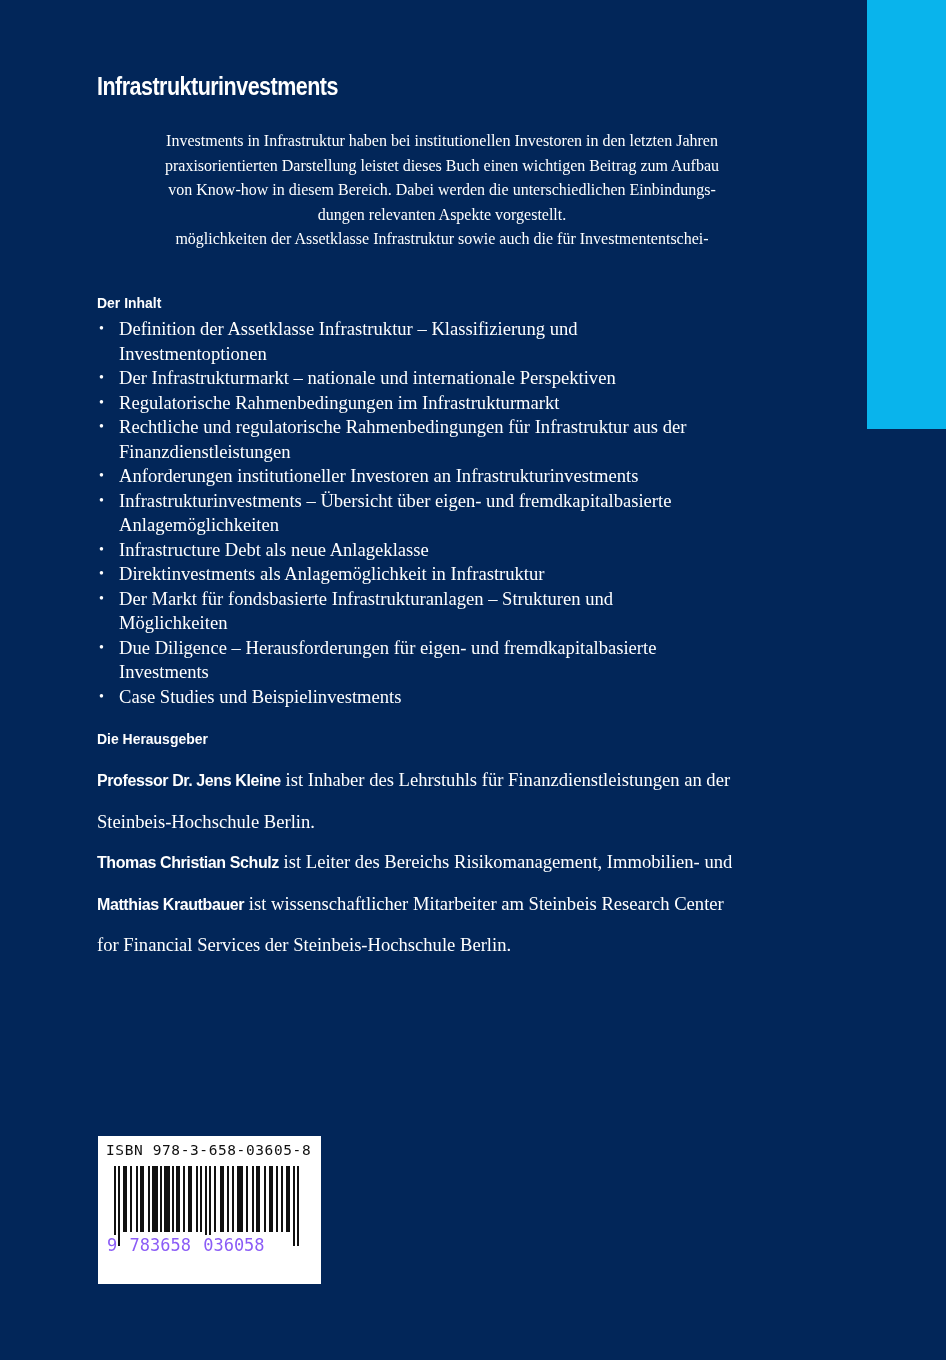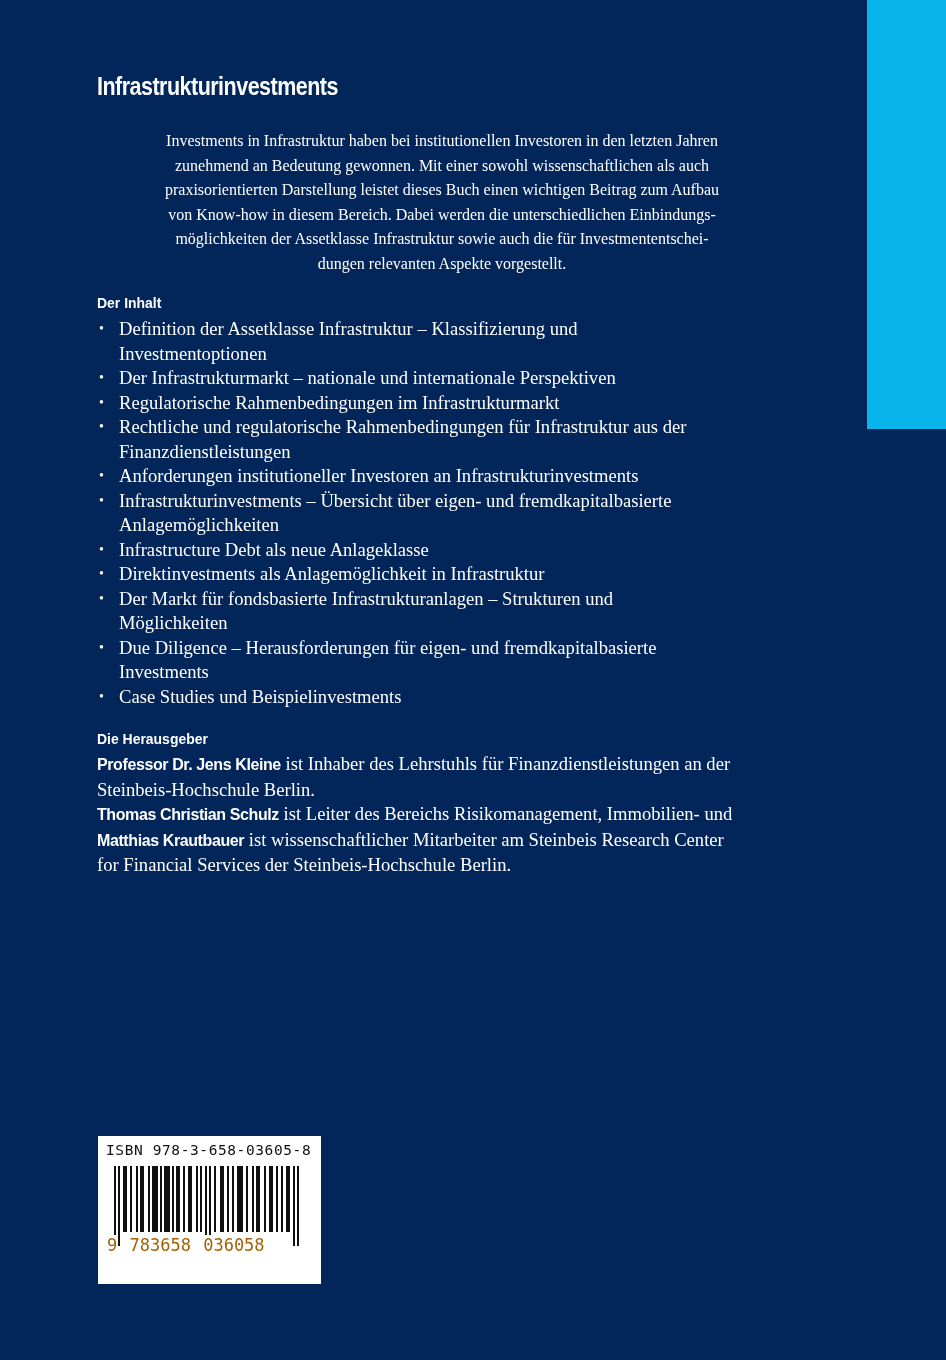--- a/index.html
+++ b/index.html
@@ -41,41 +41,41 @@
   }
   .toc li { position: relative; padding-left: 22px; }
   .toc li .bullet {
     position: absolute; left: 2px; top: 0; font-size: 14px;
   }
   .toc li .line { display: block; white-space: nowrap; }
   .editors {
     position: absolute; left: 97px; top: 752px; width: 700px;
     font-size: 18.6px; line-height: 24.5px;
   }
-  .editors .line { display: block; white-space: nowrap; }
+  .editors .line { display: block; white-space: nowrap; margin-top: 16px; }
   .editors .name {
     font-family: "Liberation Sans", "DejaVu Sans", sans-serif;
     font-weight: bold; font-size: 16px; letter-spacing: -0.4px;
   }
   .barcode-box {
     position: absolute; left: 98px; top: 1136px; width: 223px; height: 148px;
     background: #ffffff; color: #111;
   }
   .isbn-text {
     position: absolute; left: 8px; top: 6px;
     font-family: "DejaVu Sans Mono", "Liberation Mono", monospace;
     font-size: 14.5px; letter-spacing: 0.6px; white-space: nowrap;
   }
   .bars {
     position: absolute; left: 8px; top: 30px; width: 200px; height: 80px;
   }
   .ean-digits {
     position: absolute; left: 8px; top: 99px;
     font-family: "DejaVu Sans Mono", "Liberation Mono", monospace;
-    font-size: 17px; white-space: nowrap; color: #a16207;
+    font-size: 17px; white-space: nowrap; color: #8b5cf6;
     background: transparent;
   }
   .ean-digits span { background: #fff; padding: 0 1px; }
   .website {
     position: absolute; left: 98px; top: 1264px;
     font-family: "Liberation Sans", "DejaVu Sans", sans-serif;
     font-weight: bold; font-size: 16px; white-space: nowrap;
     display: flex; align-items: center; gap: 1px;
   }
   .website .arrow {
@@ -85,25 +85,24 @@
 </style>
 </head>
 <body>
 
 <div class="accent-bar"></div>
 
 <h1 class="title" style="margin:0;">Infrastrukturinvestments</h1>
 
 <div class="intro">
   <span class="line">Investments in Infrastruktur haben bei institutionellen Investoren in den letzten Jahren</span>
-  <span class="line">zunehmend an Bedeutung gewonnen. Mit einer sowohl wissenschaftlichen als auch</span>
   <span class="line">praxisorientierten Darstellung leistet dieses Buch einen wichtigen Beitrag zum Aufbau</span>
   <span class="line">von Know-how in diesem Bereich. Dabei werden die unterschiedlichen Einbindungs-</span>
+  <span class="line">dungen relevanten Aspekte vorgestellt.</span>
   <span class="line">möglichkeiten der Assetklasse Infrastruktur sowie auch die für Investmententschei-</span>
-  <span class="line">dungen relevanten Aspekte vorgestellt.</span>
 </div>
 
 <div class="heading contents-heading">Der Inhalt</div>
 
 <ul class="toc">
   <li>
     <span class="bullet">•</span>
     <span class="line">Definition der Assetklasse Infrastruktur – Klassifizierung und</span>
     <span class="line">Investmentoptionen</span>
   </li>

